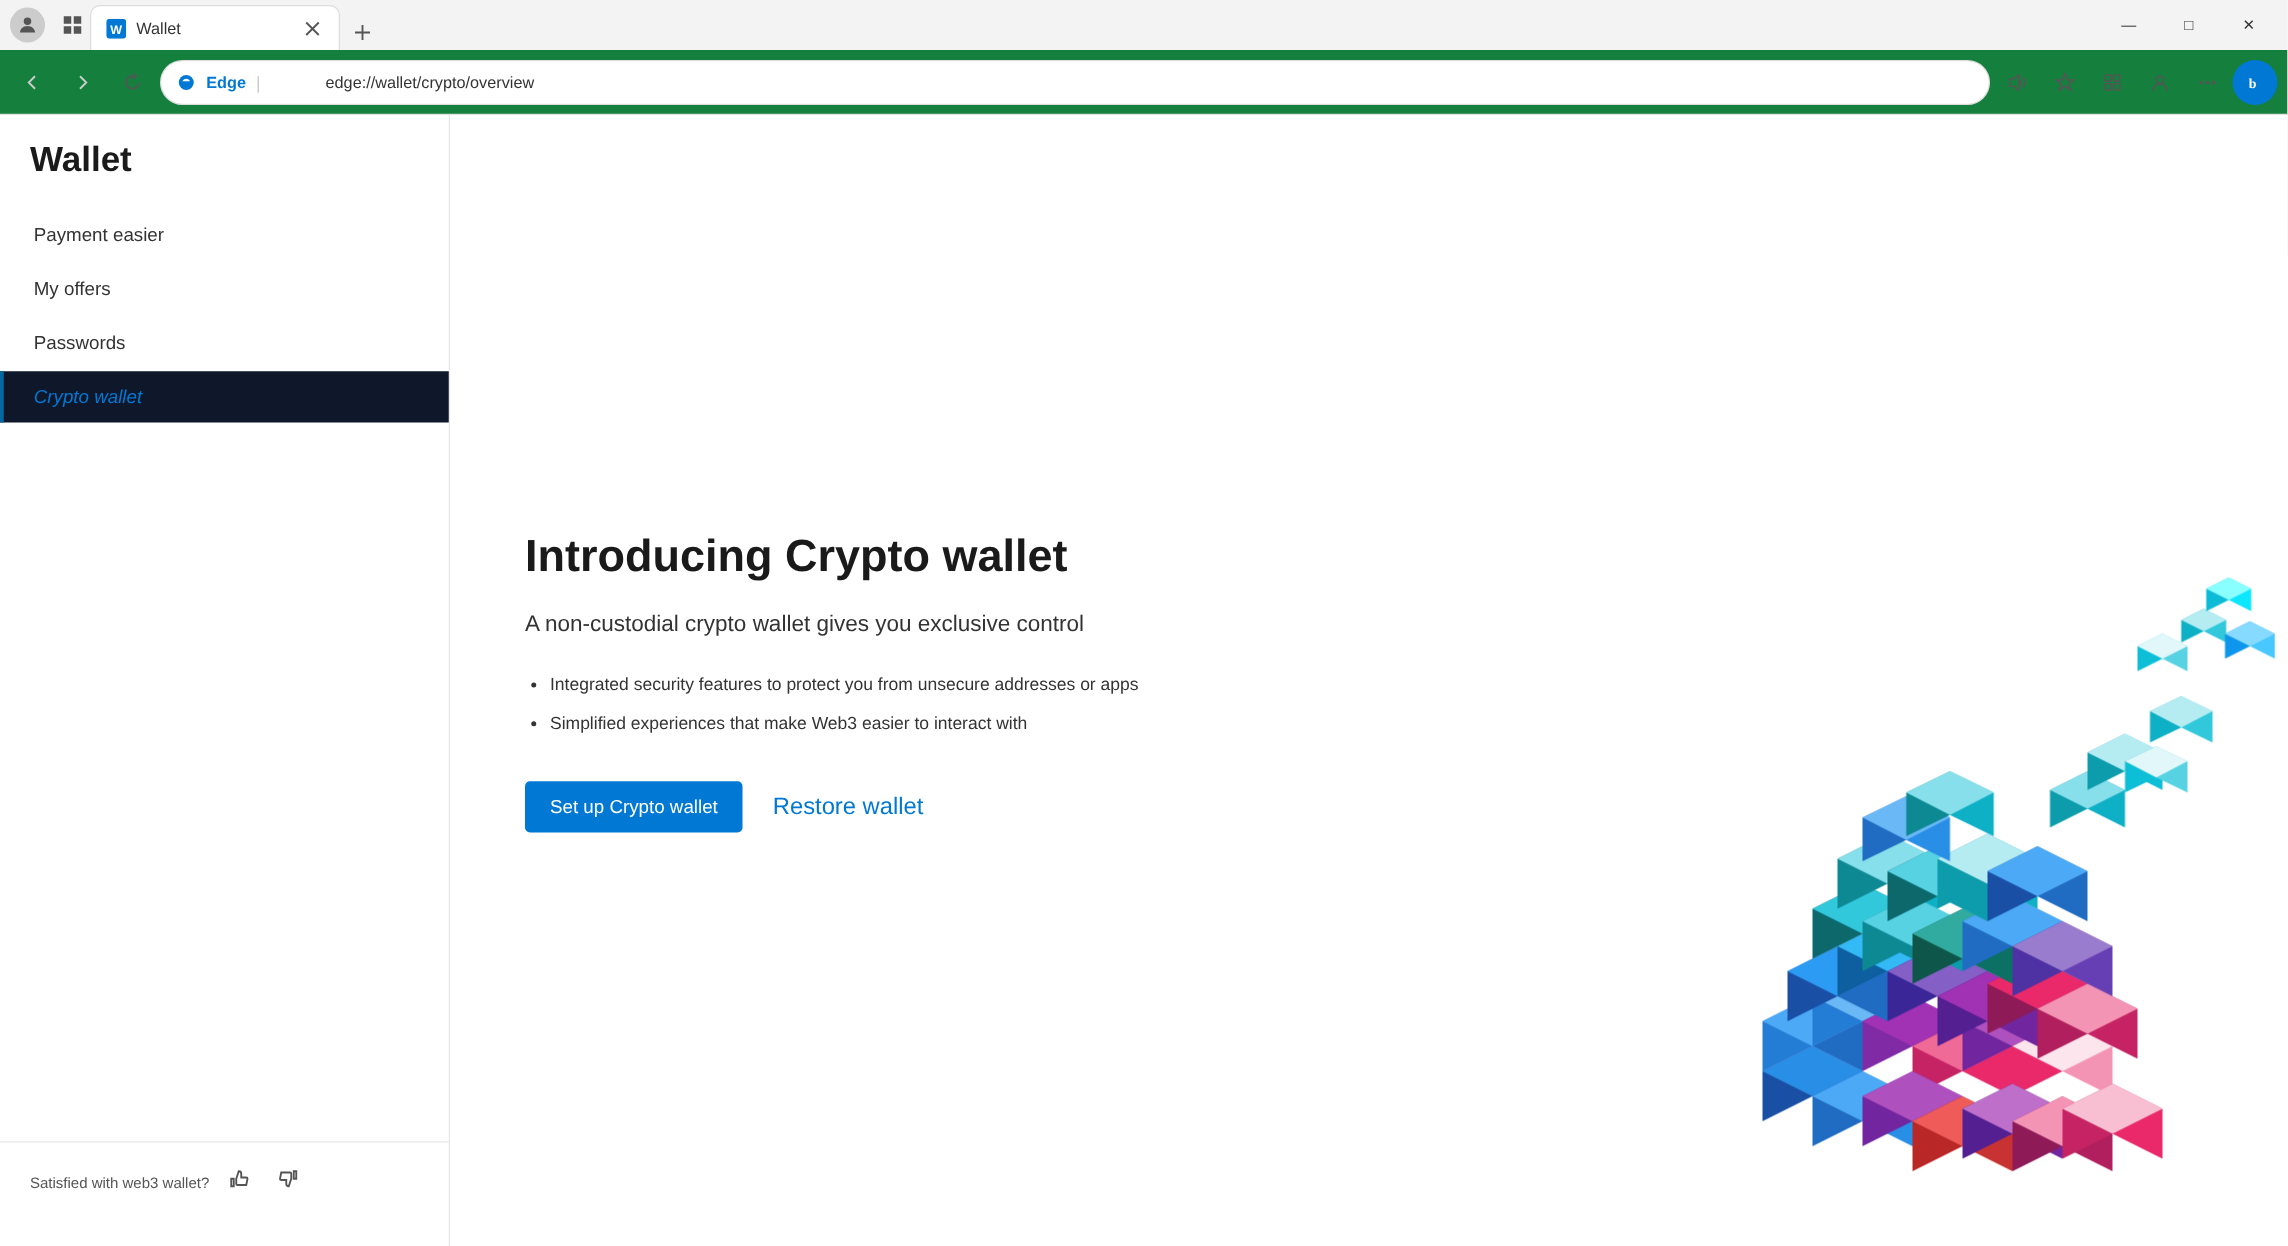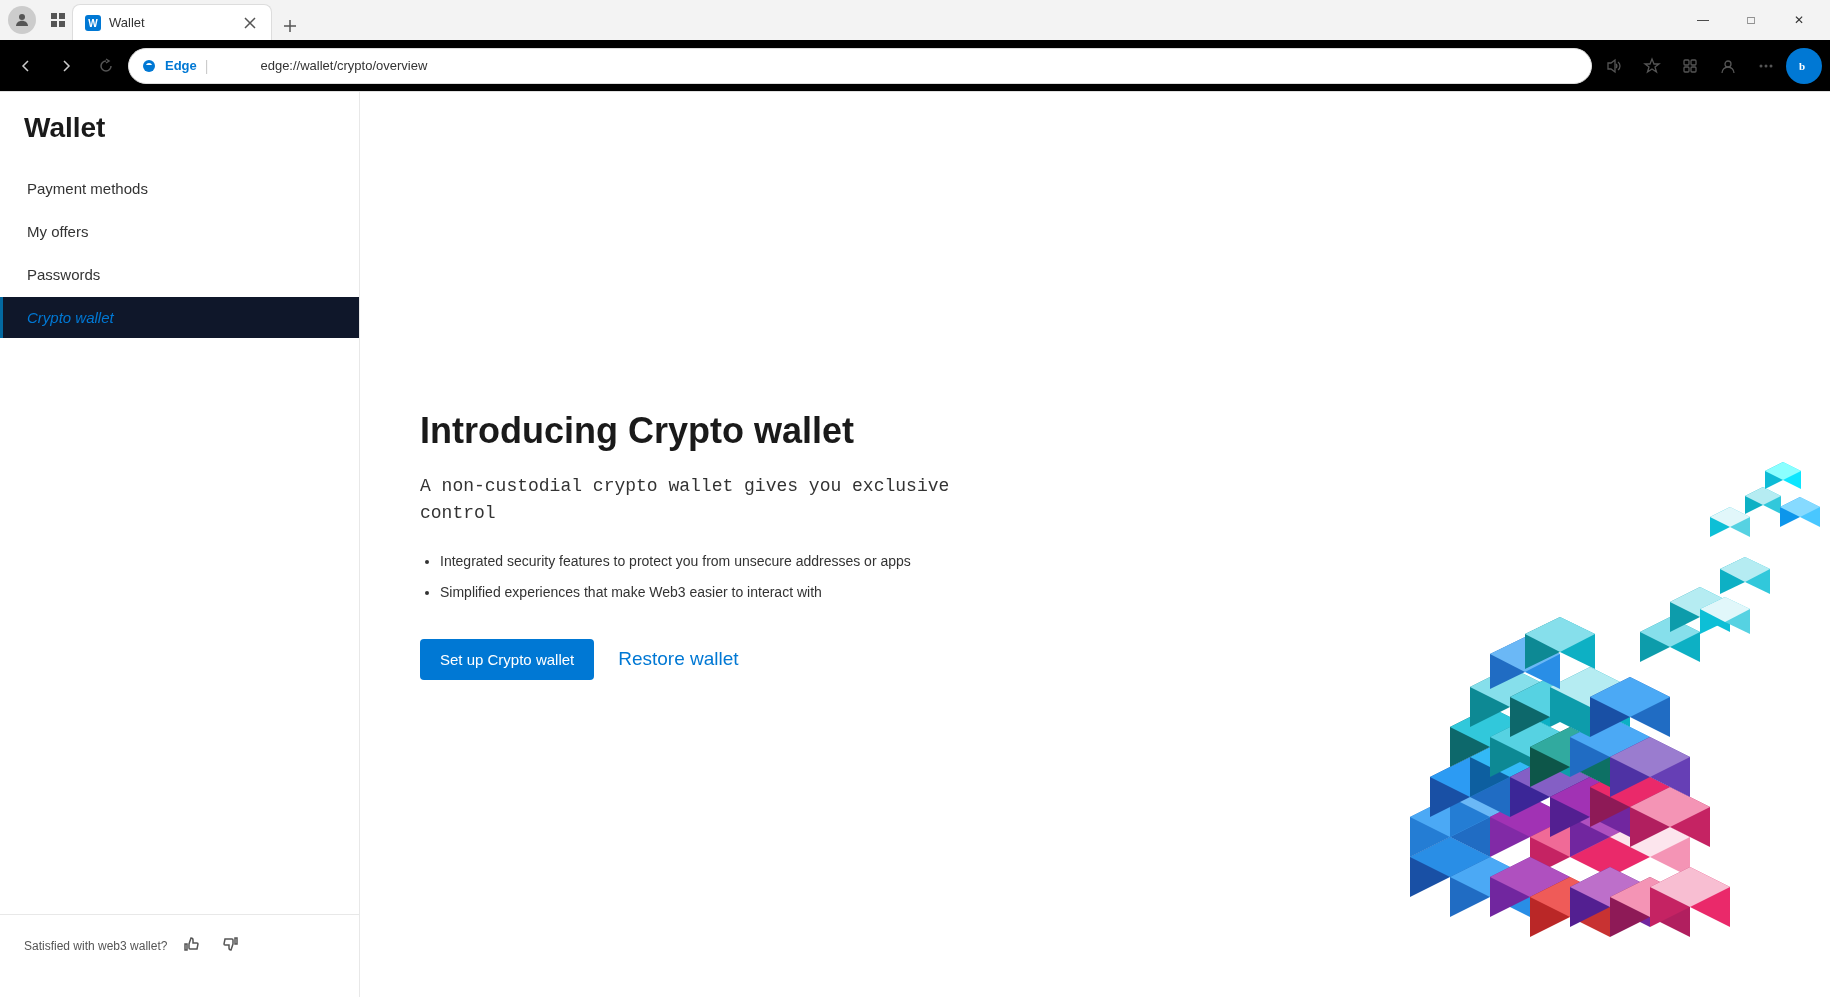--- a/index.html
+++ b/index.html
@@ -17,21 +17,21 @@
     .tab-bar { display: flex; align-items: flex-end; flex: 1; height: 40px; }
     .tab { display: flex; align-items: center; background: white; border-radius: 8px 8px 0 0; padding: 0 12px; height: 36px; min-width: 200px; max-width: 240px; border: 1px solid #ddd; border-bottom: none; gap: 8px; }
     .tab-favicon { width: 16px; height: 16px; }
     .tab-title { font-size: 13px; color: #333; flex: 1; white-space: nowrap; overflow: hidden; text-overflow: ellipsis; }
     .tab-close { width: 18px; height: 18px; display: flex; align-items: center; justify-content: center; border-radius: 50%; cursor: pointer; }
     .new-tab-btn { width: 28px; height: 28px; display: flex; align-items: center; justify-content: center; cursor: pointer; border-radius: 50%; margin-left: 4px; }
     .window-controls { display: flex; align-items: center; gap: 2px; margin-left: auto; }
     .win-btn { width: 46px; height: 32px; display: flex; align-items: center; justify-content: center; cursor: pointer; font-size: 12px; color: #333; }
 
     
-    .nav-bar { height: 52px; background: #000000; display: flex; align-items: center; padding: 0 8px; gap: 4px; border-bottom: 1px solid #e0e0e0; }
+    .nav-bar { height: 52px; background: #15803d; display: flex; align-items: center; padding: 0 8px; gap: 4px; border-bottom: 1px solid #e0e0e0; }
     .nav-btn { width: 36px; height: 36px; display: flex; align-items: center; justify-content: center; border-radius: 4px; cursor: pointer; color: #333; }
     .nav-btn.disabled { color: #ccc; cursor: default; }
     .address-bar-container { flex: 1; height: 36px; background: white; border-radius: 20px; border: 1px solid #ddd; display: flex; align-items: center; padding: 0 12px; gap: 8px; }
     .address-bar-icon { width: 16px; height: 16px; display: flex; align-items: center; justify-content: center; }
     .edge-logo { font-size: 13px; color: #0078d4; font-weight: 600; }
     .address-divider { color: #ccc; font-size: 14px; }
     .address-text { font-size: 13px; color: #333; flex: 1; margin-left: 44px; }
     .nav-right { display: flex; align-items: center; gap: 2px; }
     .nav-right-btn { width: 36px; height: 36px; display: flex; align-items: center; justify-content: center; border-radius: 4px; cursor: pointer; color: #555; }
     .bing-btn { width: 36px; height: 36px; border-radius: 50%; background: #0078d4; display: flex; align-items: center; justify-content: center; cursor: pointer; color: white; font-weight: bold; font-size: 14px; }
@@ -46,21 +46,21 @@
     .sidebar-item { padding: 12px 24px; font-size: 15px; color: #333; cursor: pointer; border-radius: 0; border-left: 3px solid transparent; }
     .sidebar-item.active { background: #0f172a; border-left: 3px solid #0369a1; color: #0078d4; font-weight: 500; font-style: italic; }
     .sidebar-footer { padding: 16px 24px; border-top: 1px solid #e8e8e8; display: flex; align-items: center; gap: 12px; }
     .satisfied-text { font-size: 12px; color: #555; }
     .feedback-btn { background: none; border: none; cursor: pointer; color: #555; font-size: 16px; padding: 4px; }
 
     
     .content-area { flex: 1; display: flex; align-items: center; padding: 40px 60px; position: relative; overflow: hidden; }
     .content-text { max-width: 560px; }
     .main-heading { font-size: 36px; font-weight: 600; color: #1a1a1a; line-height: 1.2; margin-bottom: 20px; }
-    .sub-heading { font-size: 18px; color: #333; line-height: 1.5; margin-bottom: 24px; font-family: Liberation Mono, monospace; }
+    .sub-heading { font-size: 18px; color: #333; line-height: 1.5; margin-bottom: 24px; }
     .feature-list { list-style: disc; padding-left: 20px; margin-bottom: 36px; }
     .feature-list li { font-size: 14px; color: #333; margin-bottom: 10px; line-height: 1.5; }
     .button-row { display: flex; align-items: center; gap: 24px; }
     .setup-btn { background: #0078d4; color: white; border: none; border-radius: 4px; padding: 12px 20px; font-size: 15px; font-weight: 500; cursor: pointer; }
     .restore-link { color: #0078d4; font-size: 19px; cursor: pointer; text-decoration: none; }
 
     
     .illustration { position: absolute; right: -20px; bottom: 0; width: 500px; height: 580px; }
 
     
@@ -183,21 +183,21 @@
           </svg>
       </div>
     </div>
   </div>
 
   <div class="main-area">
 
     <div class="sidebar">
       <div class="sidebar-title">Wallet</div>
       <nav class="sidebar-nav">
-        <div class="sidebar-item">Payment methods</div>
+        <div class="sidebar-item">Payment easier</div>
         <div class="sidebar-item">My offers</div>
         <div class="sidebar-item">Passwords</div>
         <div class="sidebar-item active">Crypto wallet</div>
       </nav>
       <div class="sidebar-footer">
         <span class="satisfied-text">Satisfied with web3 wallet?</span>
         <button class="feedback-btn" title="Thumbs up">
           <svg width="18" height="18" viewBox="0 0 18 18" fill="none" stroke="#555" stroke-width="1.5">
               <path d="M6 9l2-6a2 2 0 0 1 2 2v3h4a1 1 0 0 1 1 1l-1 5H7a1 1 0 0 1-1-1V9z"></path>
               <path d="M4 9H2v6h2V9z"></path>

